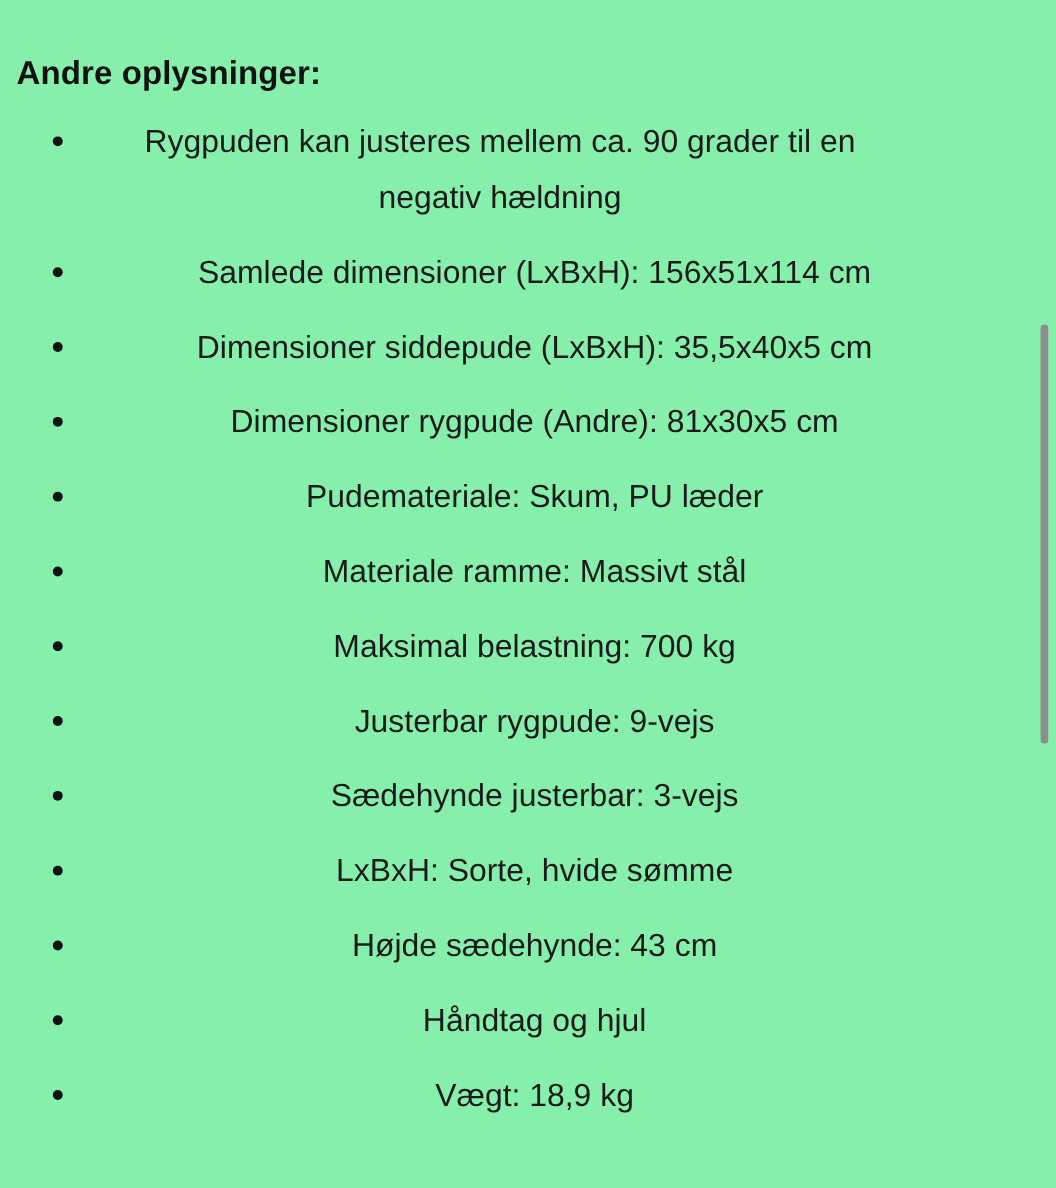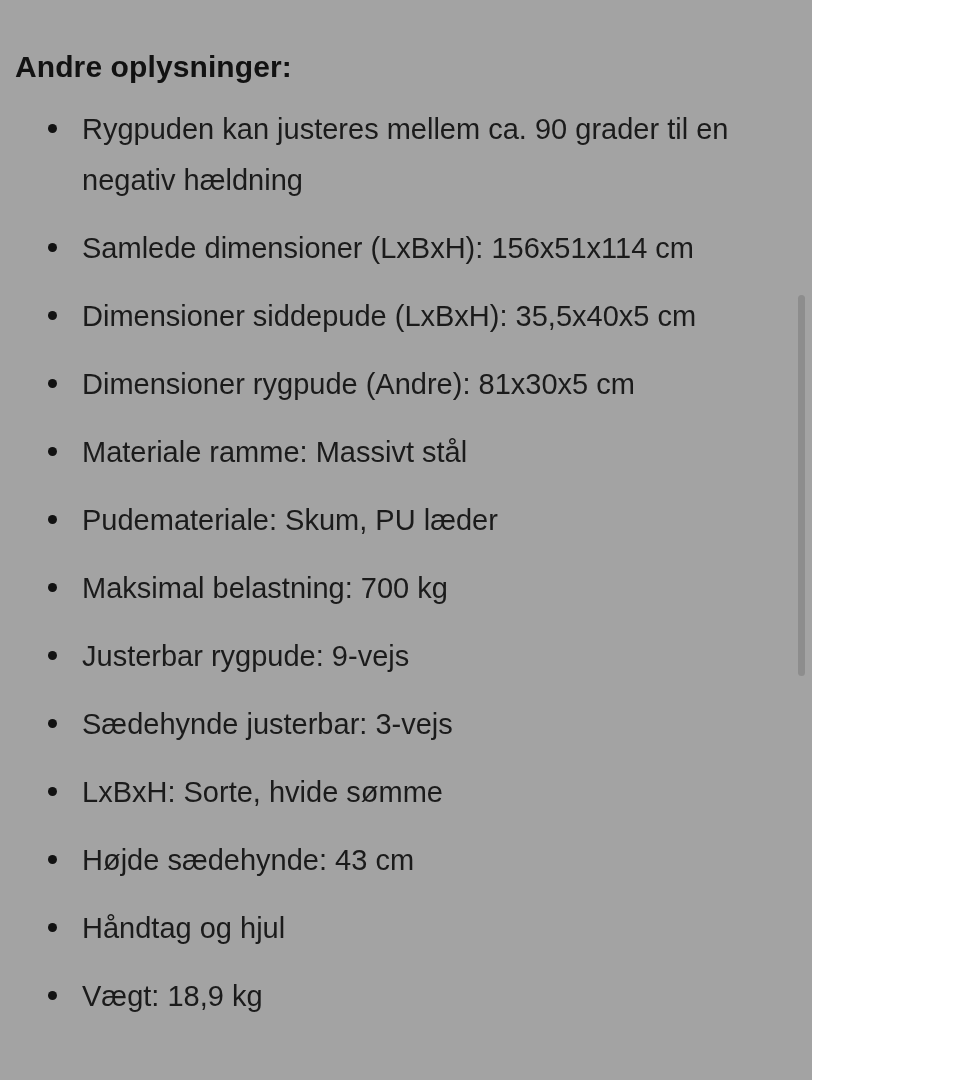--- a/index.html
+++ b/index.html
@@ -12,23 +12,23 @@
     background: #ffffff;
     font-family: "Liberation Sans", "DejaVu Sans", sans-serif;
     color: #1b1b1b;
     overflow: hidden;
     position: relative;
     -webkit-font-smoothing: antialiased;
   }
 
   .page {
     position: relative;
-    width: 812px;
+    width: 960px;
     height: 1080px;
-    background: #a3a3a3;
+    background: #86efac;
     box-sizing: border-box;
   }
 
   .section-heading {
     position: absolute;
     left: 15px;
     top: 22px;
     font-size: 30px;
     font-weight: bold;
     line-height: 40px;
@@ -64,20 +64,21 @@
     top: 20px;
     width: 9px;
     height: 9px;
     border-radius: 50%;
     background: #121212;
   }
 
   .spec-item .text {
     display: block;
     word-break: normal;
+    text-align: center;
   }
 
   
   .spec-item.wraps {
     min-height: 119px;
   }
   .spec-item.wraps .text {
     max-width: 745px;
   }
 
@@ -119,25 +120,25 @@
       <li class="spec-item">
         <span class="bullet"></span>
         <span class="text">Dimensioner siddepude (LxBxH): 35,5x40x5 cm</span>
       </li>
       <li class="spec-item">
         <span class="bullet"></span>
         <span class="text">Dimensioner rygpude (Andre): 81x30x5 cm</span>
       </li>
       <li class="spec-item">
         <span class="bullet"></span>
-        <span class="text">Materiale ramme: Massivt stål</span>
+        <span class="text">Pudemateriale: Skum, PU læder</span>
       </li>
       <li class="spec-item">
         <span class="bullet"></span>
-        <span class="text">Pudemateriale: Skum, PU læder</span>
+        <span class="text">Materiale ramme: Massivt stål</span>
       </li>
       <li class="spec-item">
         <span class="bullet"></span>
         <span class="text">Maksimal belastning: 700 kg</span>
       </li>
       <li class="spec-item">
         <span class="bullet"></span>
         <span class="text">Justerbar rygpude: 9-vejs</span>
       </li>
       <li class="spec-item">

